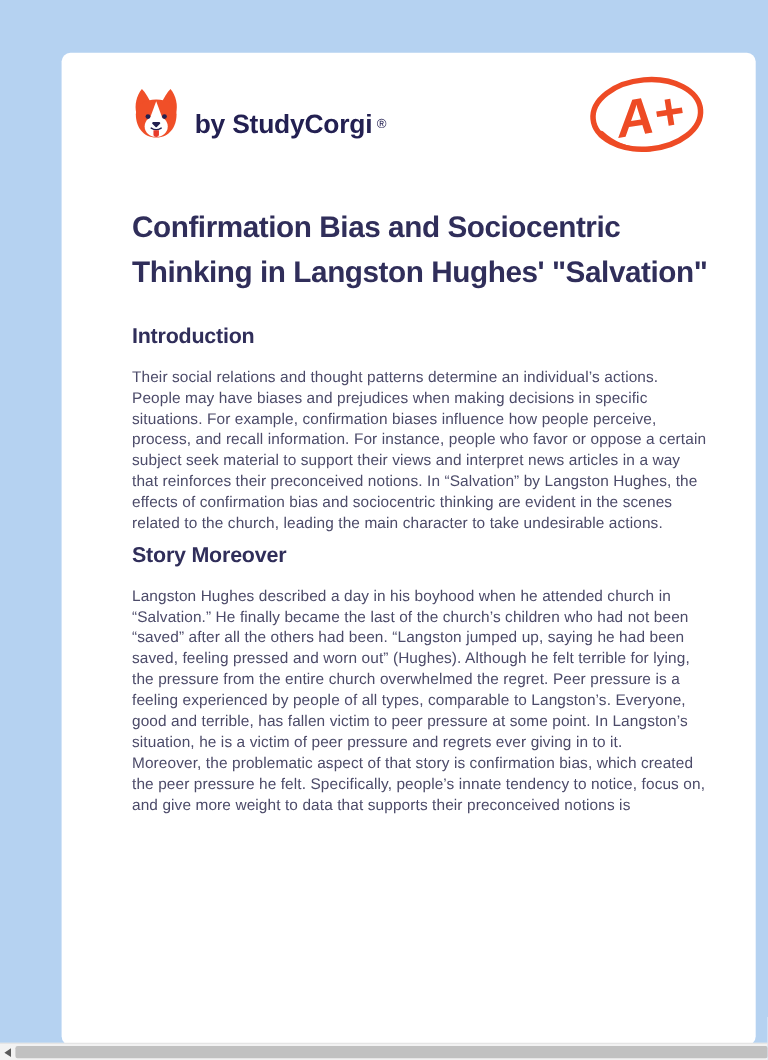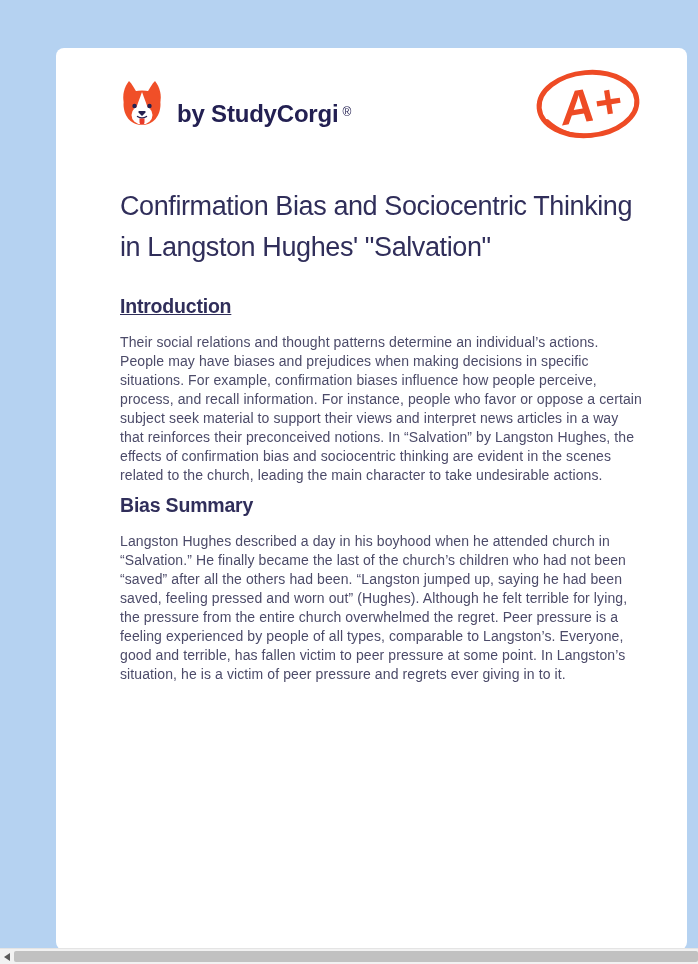--- a/index.html
+++ b/index.html
@@ -49,21 +49,21 @@
   }
   .badge { width: 108px; height: 76px; }
   .badge svg { width: 100%; height: 100%; }
 
   
   h1.title {
     margin-top: 42px;
     margin-right: -16px;
     font-size: 27px;
     line-height: 41px;
-    font-weight: 400;
+    font-weight: 700;
     letter-spacing: -0.4px;
     color: #302e5a;
   }
   .meta {
     margin-top: 11px;
     display: flex;
     align-items: center;
     font-size: 13.5px;
     color: #9494a4;
   }
@@ -78,21 +78,21 @@
   .meta-divider { color: #e0502c; margin: 0 11px; }
   .meta .m-pages { margin-left: 14px; }
 
   
   h2.sec {
     font-size: 19.5px;
     font-weight: 700;
     letter-spacing: -0.2px;
     color: #302e5a;
   }
-  h2.first { margin-top: 27px; margin-bottom: 15px; text-decoration: underline; }
+  h2.first { margin-top: 27px; margin-bottom: 15px; }
   h2.tight { margin-top: 9px;  margin-bottom: 15px; }
   p.body {
     font-size: 14px;
     line-height: 19px;
     letter-spacing: 0.1px;
     color: #4c4b69;
     max-width: 524px;
   }
 
   
@@ -159,23 +159,24 @@
         </svg>
       </div>
     </div>
 
     <h1 class="title">Confirmation Bias and Sociocentric Thinking in Langston Hughes' "Salvation"</h1>
 
 
     <h2 class="sec first">Introduction</h2>
     <p class="body">Their social relations and thought patterns determine an individual’s actions. People may have biases and prejudices when making decisions in specific situations. For example, confirmation biases influence how people perceive, process, and recall information. For instance, people who favor or oppose a certain subject seek material to support their views and interpret news articles in a way that reinforces their preconceived notions. In “Salvation” by Langston Hughes, the effects of confirmation bias and sociocentric thinking are evident in the scenes related to the church, leading the main character to take undesirable actions.</p>
 
-    <h2 class="sec tight">Bias Summary</h2>
+    <h2 class="sec tight">Story Moreover</h2>
     <p class="body">Langston Hughes described a day in his boyhood when he attended church in “Salvation.” He finally became the last of the church’s children who had not been “saved” after all the others had been. “Langston jumped up, saying he had been saved, feeling pressed and worn out” (Hughes). Although he felt terrible for lying, the pressure from the entire church overwhelmed the regret. Peer pressure is a feeling experienced by people of all types, comparable to Langston’s. Everyone, good and terrible, has fallen victim to peer pressure at some point. In Langston’s situation, he is a victim of peer pressure and regrets ever giving in to it.</p>
 
+    <p class="body">Moreover, the problematic aspect of that story is confirmation bias, which created the peer pressure he felt. Specifically, people’s innate tendency to notice, focus on, and give more weight to data that supports their preconceived notions is</p>
 
   </div>
 
   <div class="scrollbar">
     <div class="scroll-btn">
       <span class="tri"></span>
     </div>
     <div class="scroll-thumb"></div>
   </div>
 </div>

